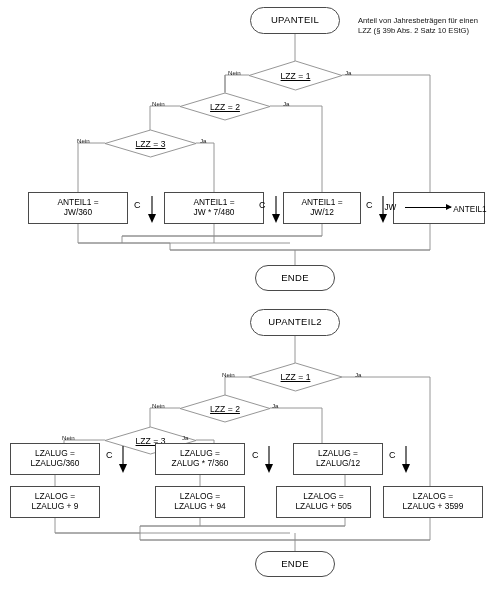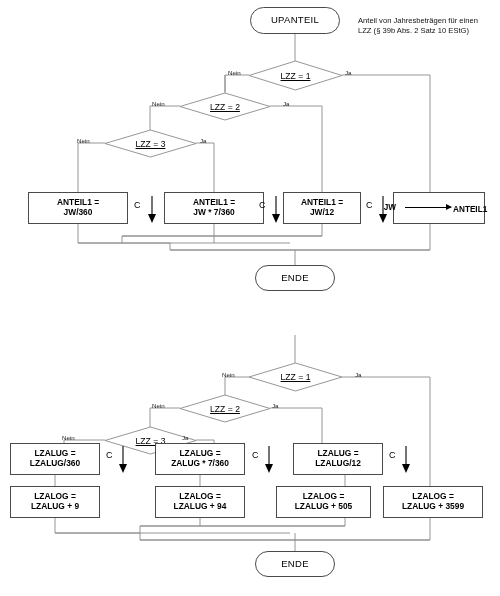--- a/index.html
+++ b/index.html
@@ -4,21 +4,21 @@
 <style>
   html,body{margin:0;padding:0;background:#ffffff;}
   body{width:500px;height:596px;position:relative;overflow:hidden;
        font-family:"Liberation Sans","DejaVu Sans",sans-serif;color:#000;}
   .canvas{position:absolute;left:0;top:0;width:500px;height:596px;}
   svg.wires{position:absolute;left:0;top:0;width:500px;height:596px;}
   .node{position:absolute;box-sizing:border-box;display:flex;align-items:center;
         justify-content:center;text-align:center;line-height:1.15;}
   .terminal{border:1px solid #4a4a4a;border-radius:22px;background:#fff;font-size:9.5px;
             letter-spacing:.3px;}
-  .process{border:1px solid #4a4a4a;background:#fff;font-size:8.4px;font-weight:bold;}
+  .process{border:1px solid #4a4a4a;background:#fff;font-size:8.4px;}
   .process .l1,.process .l2{display:block;white-space:nowrap;}
   .diamond-wrap{position:absolute;}
   .diamond-wrap svg{position:absolute;left:0;top:0;overflow:visible;}
   .diamond-label{position:absolute;left:0;top:0;width:100%;height:100%;
                  display:flex;align-items:center;justify-content:center;
                  font-size:8.6px;white-space:nowrap;text-decoration:underline;}
   .edge-label{position:absolute;font-size:6.2px;color:#1a1a1a;white-space:nowrap;}
   .note{position:absolute;font-size:7.6px;line-height:1.35;color:#111;white-space:pre-line;}
   .cmark{position:absolute;font-size:9px;color:#000;}
   .frac{display:flex;flex-direction:row;align-items:center;justify-content:center;
@@ -126,21 +126,21 @@
     <span class="l2">JW/360</span>
   </div>
   <div class="cmark" style="left:134px;top:200px;">C</div>
   <svg style="position:absolute;left:146px;top:196px;width:12px;height:28px;">
     <path d="M6,0 L6,20" stroke="#000" stroke-width="1.1"></path>
     <polygon points="6,27 2,18 10,18" fill="#000"></polygon>
   </svg>
 
   <div class="node process" style="left:164px;top:192px;width:100px;height:32px;flex-direction:column;">
     <span class="l1">ANTEIL1 =</span>
-    <span class="l2">JW * 7/360</span>
+    <span class="l2">JW * 7/480</span>
   </div>
   <div class="cmark" style="left:259px;top:200px;">C</div>
   <svg style="position:absolute;left:270px;top:196px;width:12px;height:28px;">
     <path d="M6,0 L6,20" stroke="#000" stroke-width="1.1"></path>
     <polygon points="6,27 2,18 10,18" fill="#000"></polygon>
   </svg>
 
   <div class="node process" style="left:283px;top:192px;width:78px;height:32px;flex-direction:column;">
     <span class="l1">ANTEIL1 =</span>
     <span class="l2">JW/12</span>
@@ -156,20 +156,23 @@
       <span class="num">JW</span>
       <span class="bar"></span>
       <span class="den">ANTEIL1</span>
     </span>
   </div>
 
   <div class="node terminal" style="left:255px;top:265px;width:80px;height:26px;">
     <span>ENDE</span>
   </div>
 
+  <div class="node terminal" style="left:250px;top:309px;width:90px;height:27px;">
+    <span>UPANTEIL2</span>
+  </div>
 
 
   <div class="diamond-wrap" style="left:249px;top:363px;width:93px;height:28px;">
     <svg width="93" height="28" viewBox="0 0 93 28">
         <polygon points="46.5,0 93,14 46.5,28 0,14" fill="#fff" stroke="#8a8a8a" stroke-width="0.9"></polygon>
       </svg>
     <div class="diamond-label">LZZ = 1</div>
   </div>
   <div class="edge-label" style="left:222px;top:371px;">Nein</div>
   <div class="edge-label" style="left:355px;top:371px;">Ja</div>

